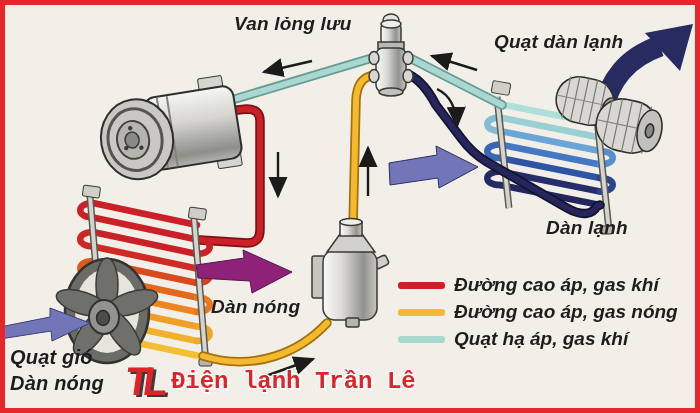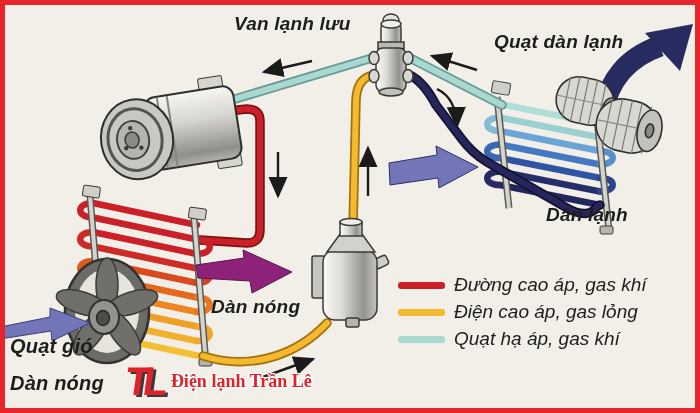--- a/index.html
+++ b/index.html
@@ -12,26 +12,26 @@
   html,body{margin:0;padding:0;background:#fff;}
   .canvas{position:relative;width:700px;height:413px;background:var(--background);overflow:hidden;
           font-family:"Liberation Sans",sans-serif;}
   .frame{position:absolute;inset:0;border:5px solid var(--border-red);pointer-events:none;z-index:40;}
   svg.diagram{position:absolute;left:0;top:0;z-index:1;}
   .lbl{position:absolute;z-index:10;font-weight:bold;font-style:italic;font-size:19px;
        color:var(--label-text);white-space:nowrap;letter-spacing:0.2px;}
   .legend{position:absolute;left:398px;top:274px;z-index:10;display:flex;flex-direction:column;gap:5px;}
   .lrow{display:flex;align-items:center;height:22px;}
   .sw{display:inline-block;width:47px;height:7px;border-radius:3px;margin-right:9px;flex:0 0 auto;}
-  .ltext{font-weight:normal;font-style:italic;font-size:19px;color:var(--label-text);white-space:nowrap;}
+  .ltext{font-weight:bold;font-style:italic;font-size:19px;color:var(--label-text);white-space:nowrap;}
   .wm{position:absolute;left:126px;top:361px;z-index:30;display:flex;align-items:center;gap:10px;}
   .wm-logo{font-family:"Liberation Sans",sans-serif;font-weight:900;font-size:40px;line-height:40px;
            color:var(--watermark-red);letter-spacing:-7px;transform:skewX(-8deg);
            text-shadow:3px 2px 0 #3a3a3a;}
-  .wm-text{font-family:Liberation Serif, serif;font-weight:bold;font-size:18px;
+  .wm-text{font-family:Liberation Mono, monospace;font-weight:bold;font-size:24px;
            color:var(--watermark-red);white-space:nowrap;
            text-shadow:-1px -1px 0 #fff,1px -1px 0 #fff,-1px 1px 0 #fff,2px 2px 1px rgba(255,255,255,.9),0 0 3px #fff;}
   .pipe{fill:none;stroke-linecap:round;stroke-linejoin:round;}
   .pipe-main{stroke-width:6;}
   .pipe-out{stroke-width:9.5;}
   .st-red{stroke:var(--pipe-high-gas);} .out-red{stroke:#7e1114;}
   .st-yellow{stroke:var(--pipe-high-liquid);} .out-yellow{stroke:#a3720e;}
   .st-navy{stroke:var(--pipe-low-liquid);} .out-navy{stroke:#131330;}
   .st-cyan{stroke:var(--pipe-low-gas);} .out-cyan{stroke:#699b96;}
   .coil{fill:none;stroke-width:6.5;stroke-linecap:round;}
@@ -221,35 +221,35 @@
     <g>
       <path class="thinarrow" d="M312,61 L264,72" marker-end="url(#ah)"></path>
       <path class="thinarrow" d="M477,70 L432,56" marker-end="url(#ah)"></path>
       <path class="thinarrow" d="M437,89 Q456,98 457,126" marker-end="url(#ah)"></path>
       <path class="thinarrow" d="M278,152 L278,196" marker-end="url(#ah)"></path>
       <path class="thinarrow" d="M368,196 L368,148" marker-end="url(#ah)"></path>
       <path class="thinarrow" d="M263,377 L313,359" marker-end="url(#ah)"></path>
     </g>
   </svg>
 
-  <div class="lbl" style="left:234px;top:13px">Van lạnh lưu</div>
+  <div class="lbl" style="left:234px;top:13px">Van lỏng lưu</div>
   <div class="lbl" style="left:494px;top:31px">Quạt dàn lạnh</div>
-  <div class="lbl" style="left:546px;top:204px">Dàn lạnh</div>
+  <div class="lbl" style="left:546px;top:217px">Dàn lạnh</div>
   <div class="lbl" style="left:211px;top:296px">Dàn nóng</div>
-  <div class="lbl" style="left:10px;top:335px;font-size:20px">Quạt gió</div>
+  <div class="lbl" style="left:10px;top:346px;font-size:20px">Quạt gió</div>
   <div class="lbl" style="left:10px;top:372px;font-size:20px">Dàn nóng</div>
 
   <div class="legend">
     <div class="lrow">
       <span class="sw" style="background: rgb(203, 32, 40);"></span>
       <span class="ltext">Đường cao áp, gas khí</span>
     </div>
     <div class="lrow">
       <span class="sw" style="background: rgb(244, 185, 46);"></span>
-      <span class="ltext">Điện cao áp, gas lỏng</span>
+      <span class="ltext">Đường cao áp, gas nóng</span>
     </div>
     <div class="lrow">
       <span class="sw" style="background: rgb(169, 216, 208);"></span>
       <span class="ltext">Quạt hạ áp, gas khí</span>
     </div>
   </div>
 
   <div class="wm">
     <span class="wm-logo">TL</span>
     <span class="wm-text">Điện lạnh Trần Lê</span>

